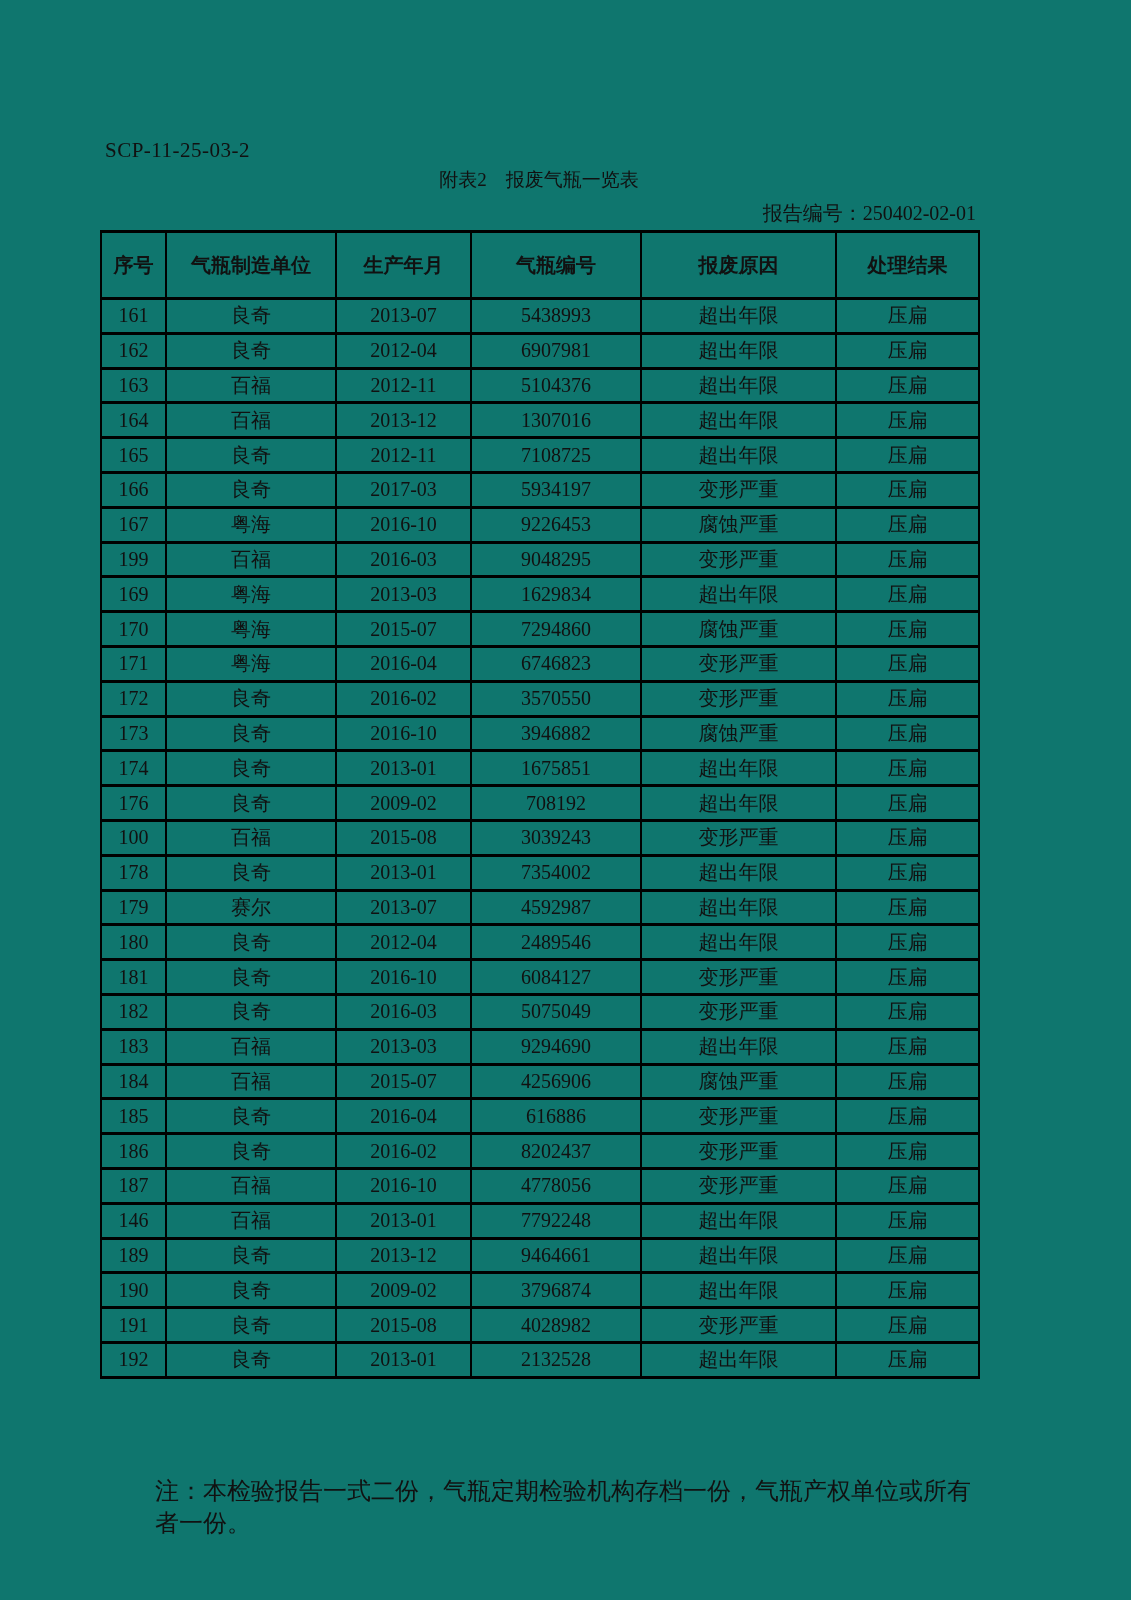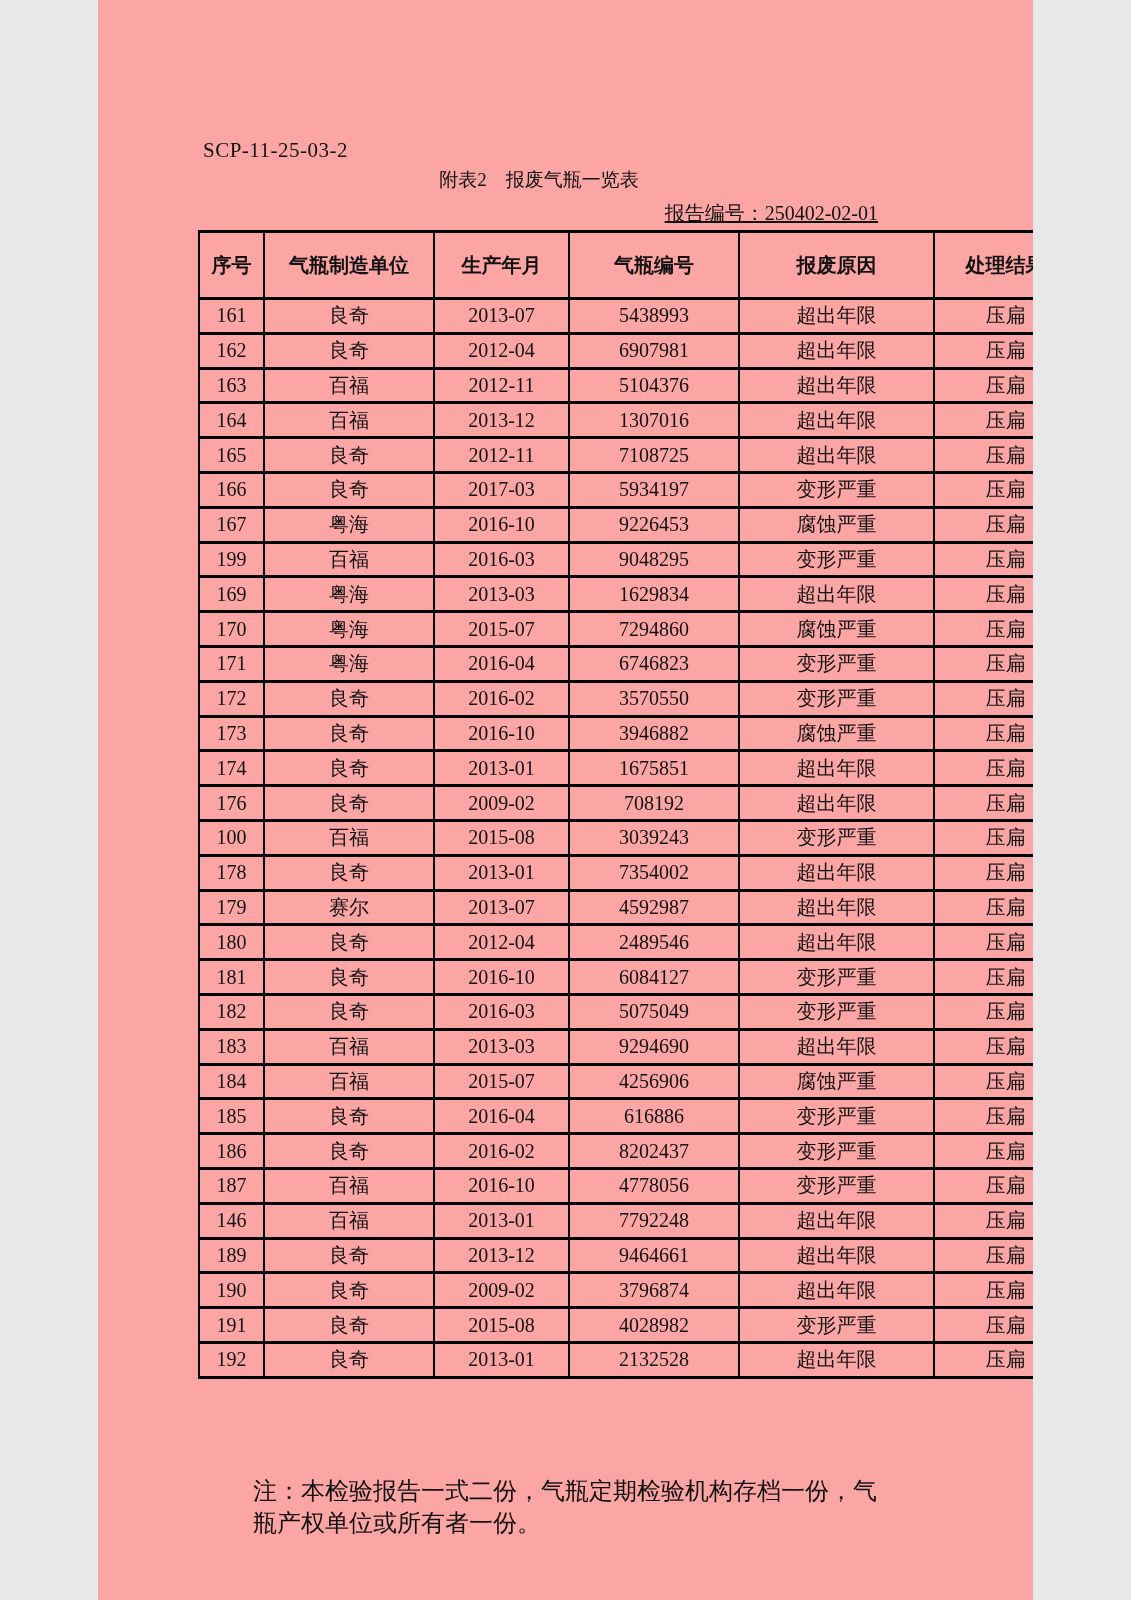--- a/index.html
+++ b/index.html
@@ -1,21 +1,21 @@
 <!DOCTYPE html>
 <html><head>
 <meta charset="utf-8">
 <style>
   html, body { margin: 0; padding: 0; background: #e8e8e8; }
   .page {
     position: relative;
-    width: 935px;
+    width: 1131px;
     height: 1600px;
     margin: 0 auto;
-    background: #fca5a5;
+    background: #0f766e;
     font-family: "Liberation Serif", "DejaVu Serif", serif;
     color: #111111;
     overflow: hidden;
   }
   .content {
     padding: 138px 153px 0 100px; 
   }
   .doc-code {
     font-size: 21px;
     margin-left: 5px;
@@ -24,21 +24,20 @@
   .page-title {
     text-align: center;
     font-size: 19px;
     margin-top: 4px;
   }
   .report-no {
     text-align: right;
     font-size: 20px;
     margin-top: 7px;
     padding-right: 2px;
-    text-decoration: underline;
   }
   table.scrap-table {
     margin-top: 3px;
     border-collapse: collapse;
     table-layout: fixed;
     width: 878px;
   }
   .scrap-table th, .scrap-table td {
     border-left: 2px solid #000;
     border-right: 2px solid #000;

